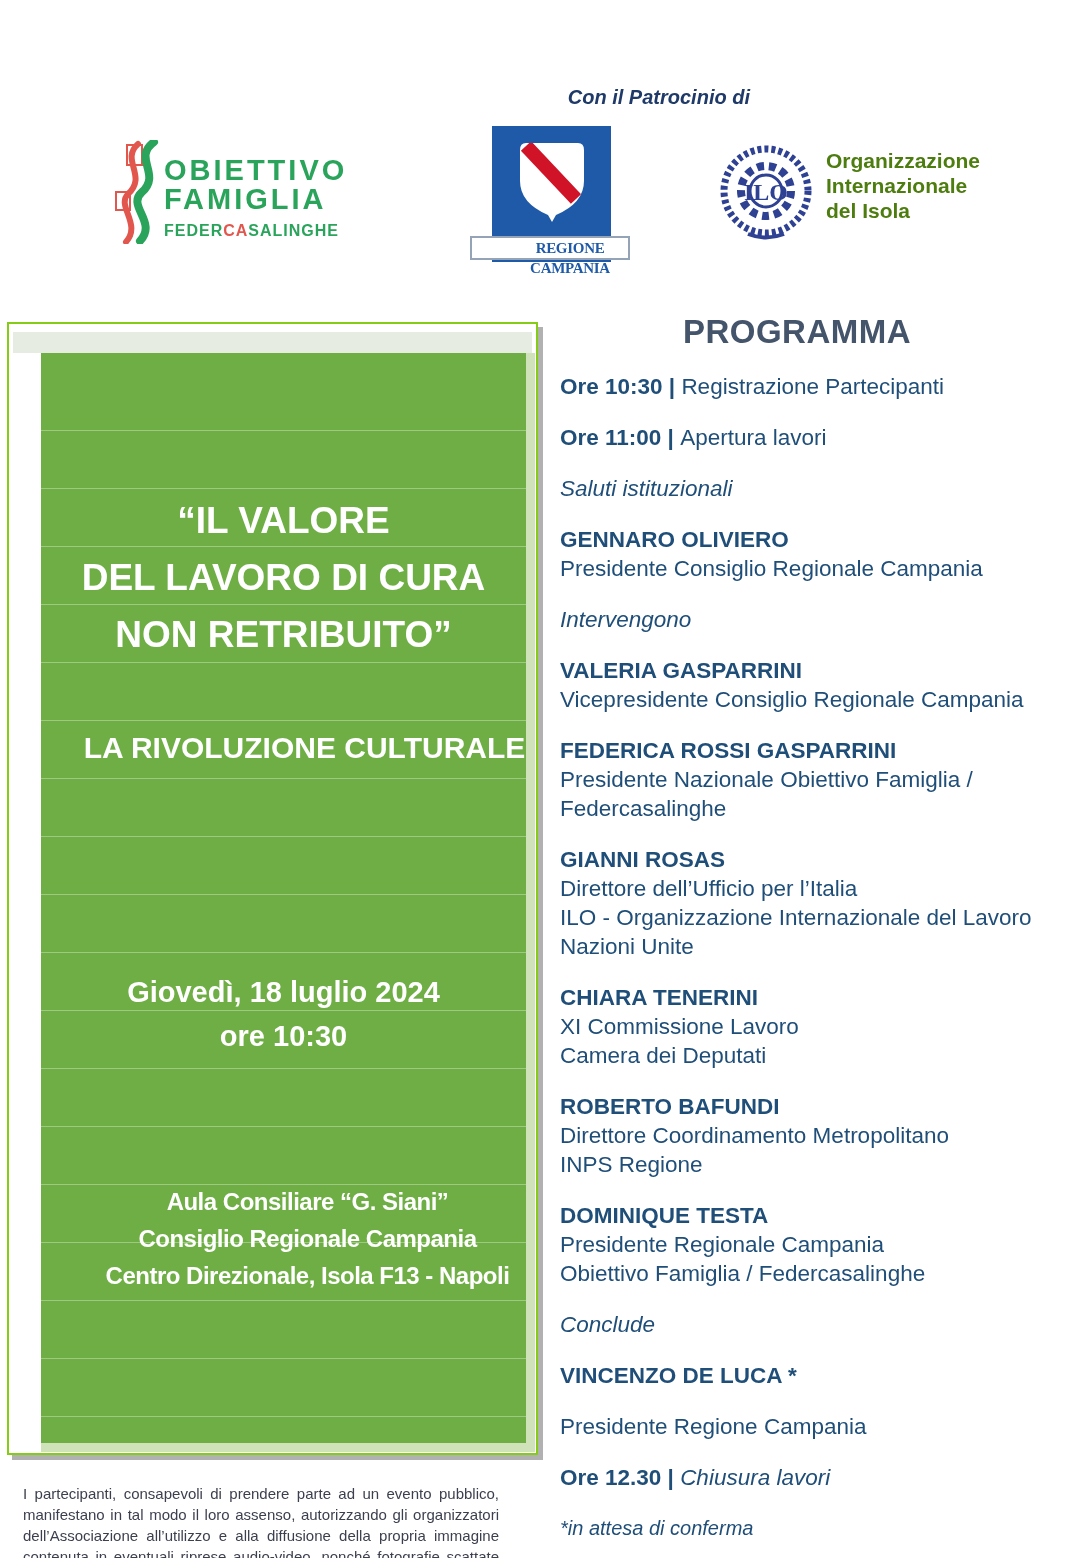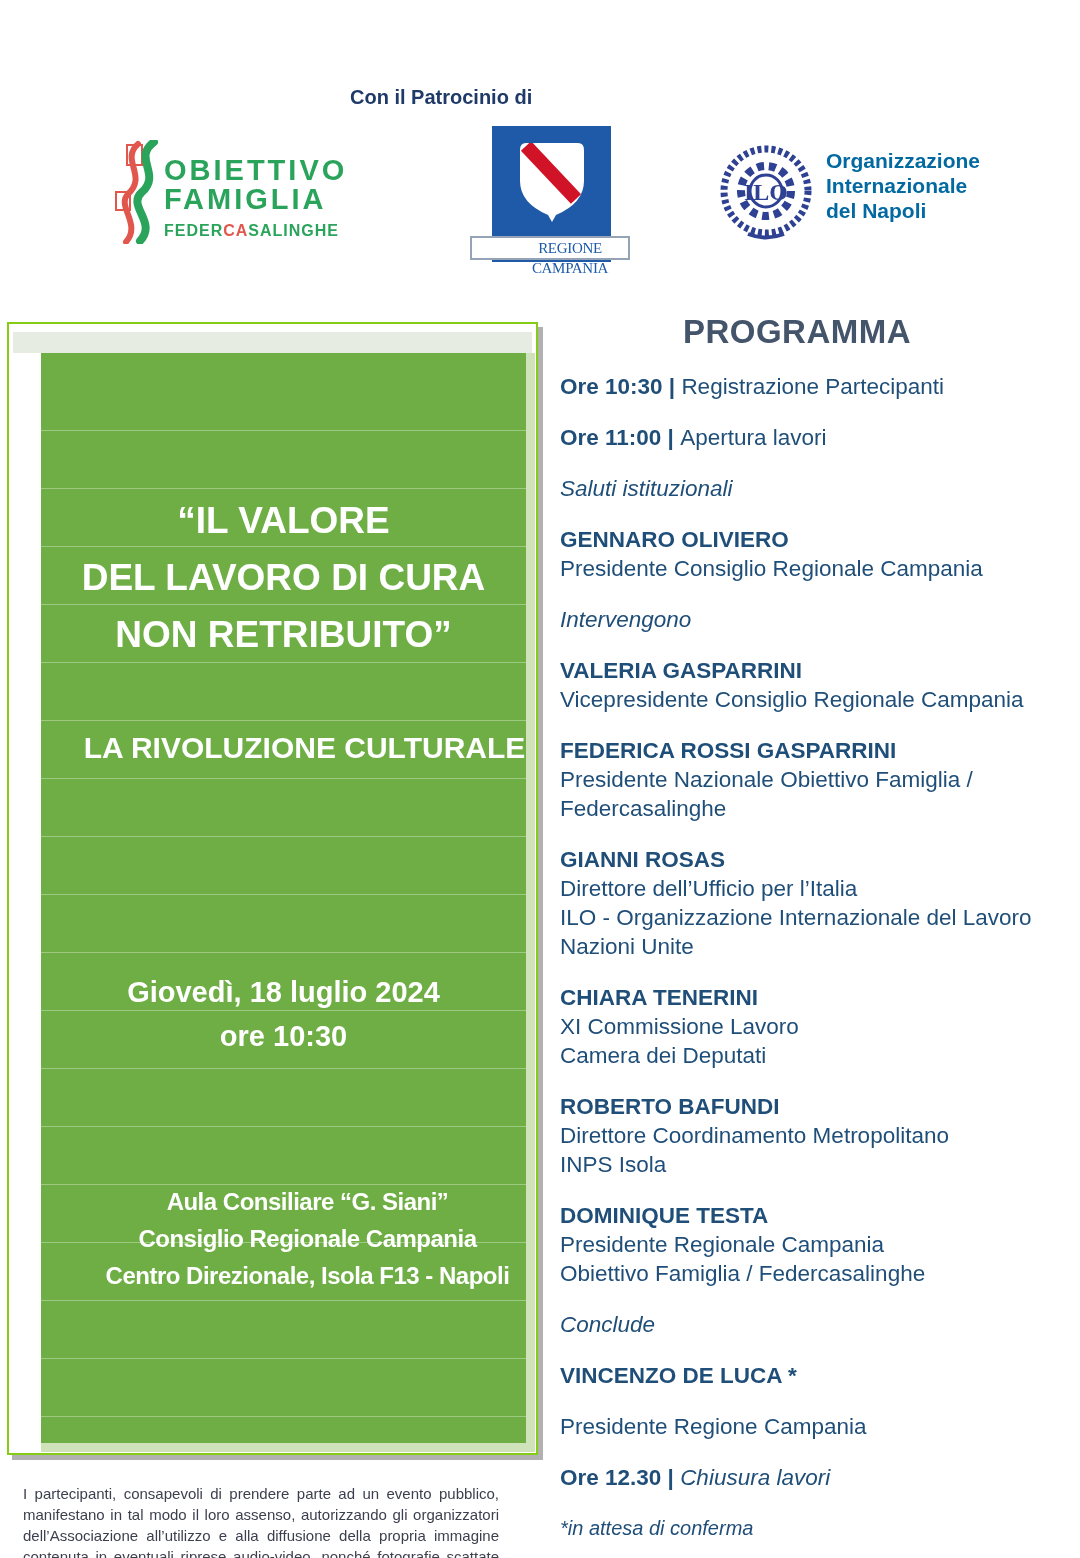--- a/index.html
+++ b/index.html
@@ -2,44 +2,44 @@
 <html><head>
 <meta charset="utf-8">
 <style>
   html,body{margin:0;padding:0;}
   body{
     width:1080px;height:1558px;position:relative;overflow:hidden;
     background:#ffffff;font-family:"Liberation Sans",sans-serif;
   }
   
   .patronage{
-    position:absolute;left:350px;top:86px;width:400px;text-align:left;
-    font-size:20px;font-weight:600;color:#1f3a68;
+    position:absolute;left:350px;top:86px;width:400px;text-align:right;
+    font-size:20px;font-style:italic;font-weight:600;color:#1f3a68;
   }
   
   .of-logo{position:absolute;left:112px;top:140px;width:250px;height:106px;}
   .of-mark{position:absolute;left:0;top:0;}
   .of-text{position:absolute;left:52px;top:16px;width:198px;line-height:29px;}
   .of-big{font-size:29px;font-weight:600;letter-spacing:3px;color:#2aa45b;white-space:nowrap;}
   .of-small{font-size:16px;font-weight:700;letter-spacing:1px;margin-top:2px;white-space:nowrap;}
   .of-small .g{color:#2aa45b;}
   .of-small .r{color:#e2574d;}
   
   .rc-logo{position:absolute;left:470px;top:126px;width:160px;height:138px;}
   .rc-box{position:absolute;left:22px;top:0;width:119px;height:136px;background:#1e5aa8;}
   .rc-shield{position:absolute;left:28px;top:17px;}
   .rc-label{
     position:absolute;left:0;right:0;top:110px;height:20px;background:#ffffff;
     border:2px solid #94a3b5;color:#1e5aa8;text-align:center;line-height:20px;
-    font-family:"Liberation Serif",serif;font-weight:400;font-size:15px;letter-spacing:-0.3px;padding-left:40px;
+    font-family:"Liberation Serif",serif;font-weight:700;font-size:15px;letter-spacing:-0.3px;padding-left:40px;
   }
   
   .ilo-logo{position:absolute;left:718px;top:142px;width:290px;height:100px;}
   .ilo-emblem{position:absolute;left:0;top:0;}
-  .ilo-text{position:absolute;left:108px;top:6px;font-size:21px;font-weight:700;color:#0369a1;line-height:25px;white-space:nowrap;}
+  .ilo-text{position:absolute;left:108px;top:6px;font-size:21px;font-weight:700;color:#4d7c0f;line-height:25px;white-space:nowrap;}
   
   .panel{
     position:absolute;left:7px;top:322px;width:531px;height:1133px;
     background:#ffffff;border:2px solid #84cc16;box-sizing:border-box;
     box-shadow:5px 5px 0 0 #b1b1b1;
   }
   .pale-row{position:absolute;left:4px;right:4px;top:8px;height:21px;background:#e7ece2;}
   .green-table{
     position:absolute;left:32px;right:1px;top:29px;bottom:1px;box-sizing:border-box;
     border-right:9px solid #cfe2ba;border-bottom:9px solid #cfe2ba;
@@ -111,21 +111,21 @@
   <svg class="ilo-emblem" width="96" height="98" viewBox="0 0 96 98">
     <circle cx="48" cy="49" r="42" fill="none" stroke="#2e4193" stroke-width="7" stroke-dasharray="4 3"></circle>
     <path d="M30 92 Q48 99 66 92" fill="none" stroke="#2e4193" stroke-width="4"></path>
     <circle cx="48" cy="49" r="25" fill="none" stroke="#2e4193" stroke-width="8" stroke-dasharray="7 5"></circle>
     <circle cx="48" cy="49" r="16" fill="none" stroke="#2e4193" stroke-width="3"></circle>
     <text x="48" y="58" font-family="Liberation Serif, serif" font-size="24" font-weight="bold" fill="#2e4193" text-anchor="middle">ILO</text>
   </svg>
   <div class="ilo-text">
     <div>Organizzazione</div>
     <div>Internazionale</div>
-    <div>del Napoli</div>
+    <div>del Isola</div>
   </div>
 </div>
 
 <div class="panel">
   <div class="pale-row"></div>
   <div class="green-table">
     <div class="block quote-title">
       <div>“IL VALORE</div>
       <div>DEL LAVORO DI CURA</div>
       <div>NON RETRIBUITO”</div>
@@ -172,21 +172,21 @@
         <span class="role-line">Nazioni Unite</span>
       </p>
       <p class="prog-item person">
         <span class="name-line">CHIARA TENERINI</span>
         <span class="role-line">XI Commissione Lavoro</span>
         <span class="role-line">Camera dei Deputati</span>
       </p>
       <p class="prog-item person">
         <span class="name-line">ROBERTO BAFUNDI</span>
         <span class="role-line">Direttore Coordinamento Metropolitano</span>
-        <span class="role-line">INPS Isola</span>
+        <span class="role-line">INPS Regione</span>
       </p>
       <p class="prog-item person">
         <span class="name-line">DOMINIQUE TESTA</span>
         <span class="role-line">Presidente Regionale Campania</span>
         <span class="role-line">Obiettivo Famiglia / Federcasalinghe</span>
       </p>
       <p class="prog-item italic">Conclude</p>
       <p class="prog-item bold">VINCENZO DE LUCA *</p>
       <p class="prog-item normal">Presidente Regione Campania</p>
       <p class="prog-item time"><span class="t-bold">Ore 12.30 | </span><span class="t-italic">Chiusura lavori</span></p>

